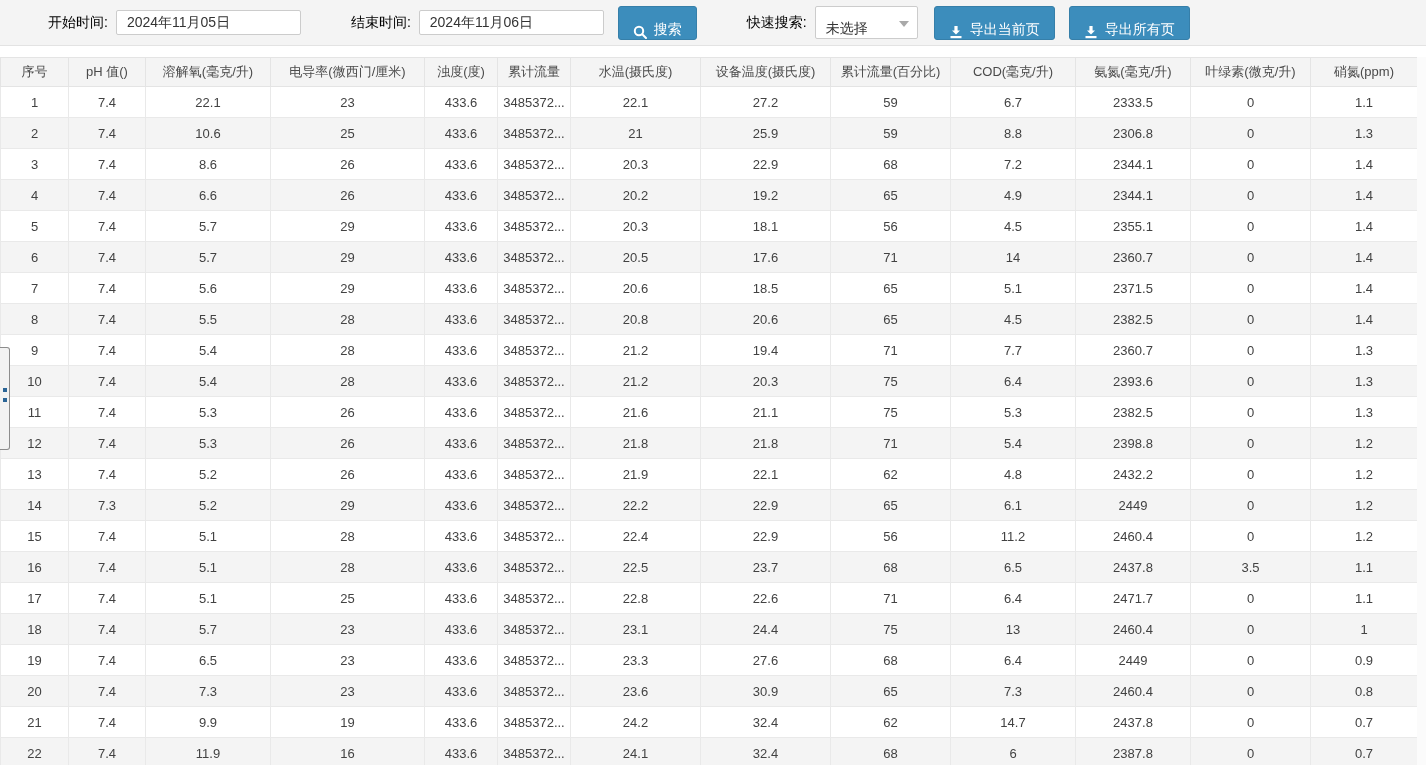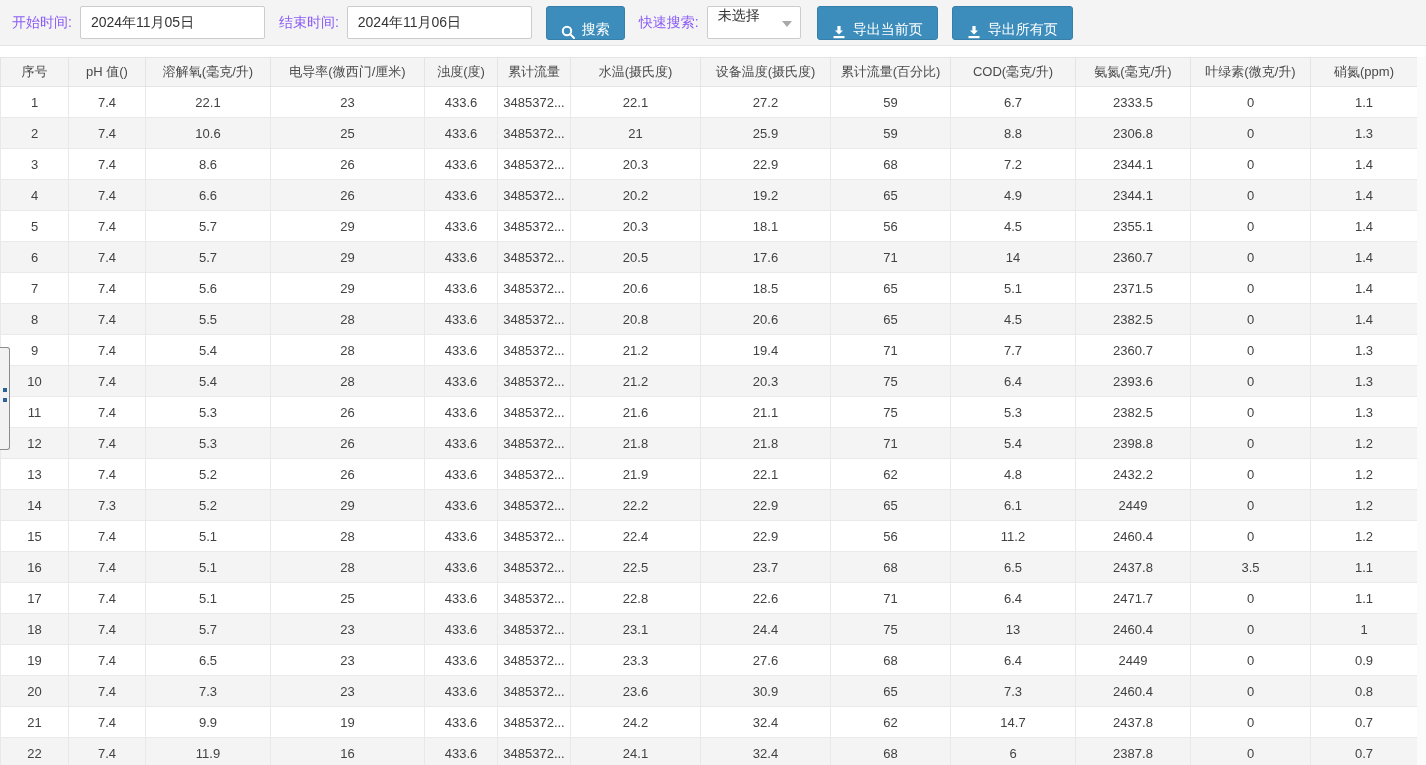--- a/index.html
+++ b/index.html
@@ -13,25 +13,26 @@
   
   .toolbar {
     display: flex; align-items: center;
     height: 46px;
     background: #f4f4f4;
     border-bottom: 1px solid #e3e3e3;
     padding: 0 12px;
     white-space: nowrap;
   }
   .tb-label {
-    font-size: 14px; color: #8b5cf6;
+    font-size: 14px; color: #000000;
     margin-right: 8px;
+    margin-left: 36px;
   }
   .tb-input {
-    width: 185px; height: 33px;
+    width: 185px; height: 25px;
     border: 1px solid #ccc;
     background: #fff;
     font-size: 14px; color: #333;
     padding: 0 10px;
     font-family: "Liberation Sans", "DejaVu Sans", sans-serif;
     margin-right: 14px;
     border-radius: 2px;
   }
   .btn {
     display: inline-flex; align-items: flex-end; justify-content: center;
@@ -40,26 +41,26 @@
     border: 1px solid #367fa9;
     border-radius: 3px;
     color: #fff; font-size: 14px;
     padding: 0 14px;
     cursor: pointer;
     margin-right: 14px;
   }
   .btn .icon { display: inline-flex; margin-right: 7px; }
   .select-wrap {
     position: relative;
-    width: 94px; height: 33px;
+    width: 103px; height: 33px;
     border: 1px solid #ccc;
     background: #fff;
     border-radius: 2px;
     margin-right: 16px;
-    display: flex; align-items: flex-start;
+    display: flex; align-items: flex-end;
     padding: 0 22px 0 10px;
     cursor: pointer;
   }
   .select-wrap .sel-text { font-size: 14px; color: #333; }
   .caret {
     position: absolute; right: 8px; top: 14px;
     width: 0; height: 0;
     border-left: 5px solid transparent;
     border-right: 5px solid transparent;
     border-top: 6px solid #a9a9a9;

